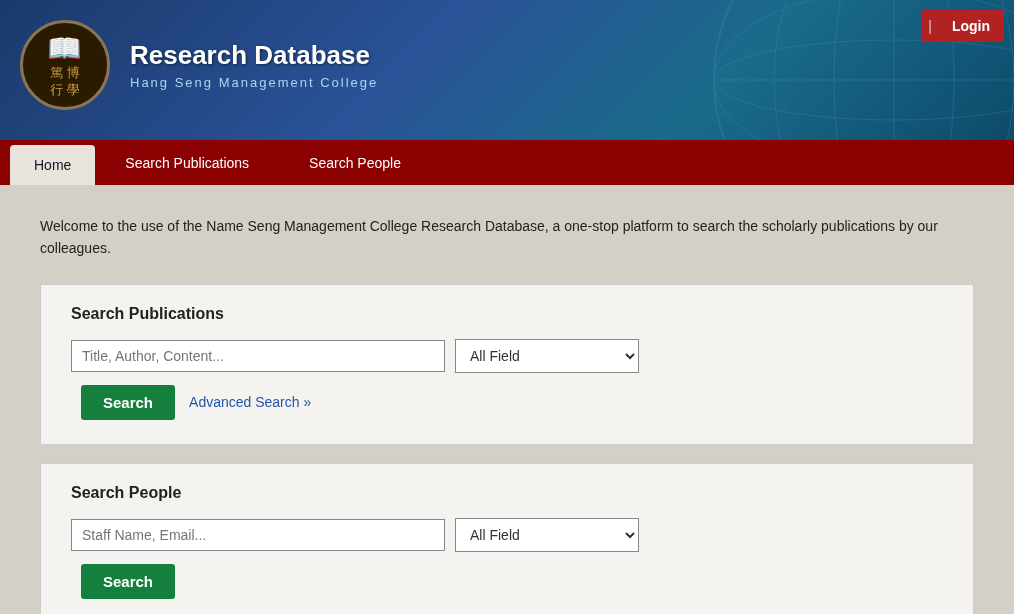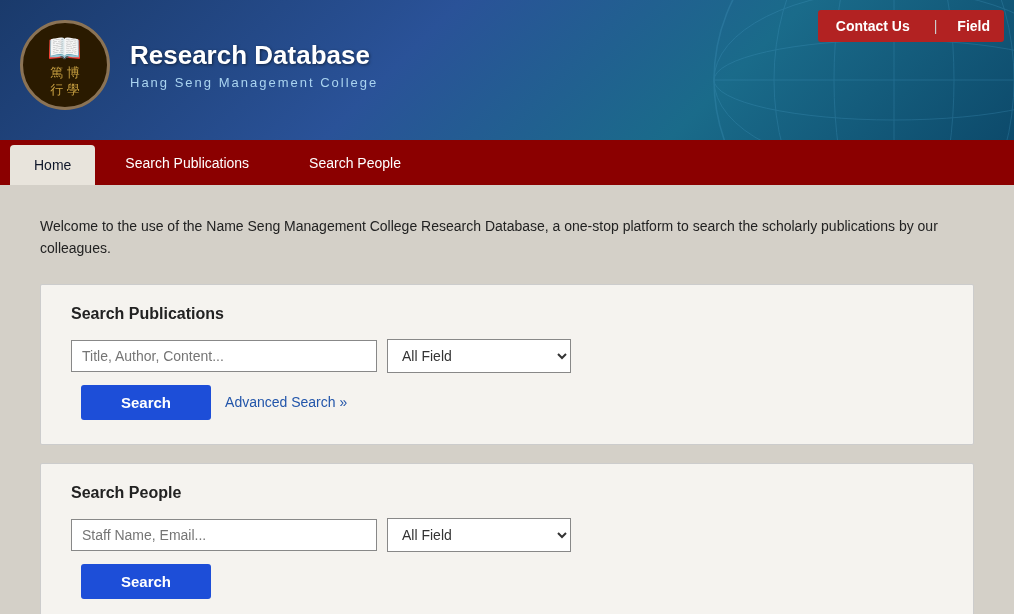--- a/index.html
+++ b/index.html
@@ -143,45 +143,45 @@
     .search-row {
       display: flex;
       align-items: center;
       gap: 10px;
       margin-bottom: 12px;
     }
     .search-input {
       border: 1px solid #888;
       padding: 7px 10px;
       font-size: 14px;
-      width: 306px;
+      width: 374px;
       color: #555;
       outline: none;
     }
     .search-select {
       border: 1px solid #888;
       padding: 7px 10px;
       font-size: 14px;
       width: 184px;
       color: #333;
       background: white;
       cursor: pointer;
     }
     .search-actions {
       display: flex;
       align-items: center;
       gap: 14px;
       padding-left: 0;
       margin-left: 10px;
     }
     .search-btn {
-      background: #1d4ed8;
-      color: white;
-      border: none;
-      padding: 9px 40px;
+      background: #15803d;
+      color: white;
+      border: none;
+      padding: 9px 22px;
       font-size: 15px;
       font-weight: bold;
       cursor: pointer;
       border-radius: 3px;
     }
     .advanced-search-link {
       color: #2255aa;
       font-size: 14px;
       text-decoration: none;
       cursor: pointer;
@@ -206,23 +206,22 @@
     <ellipse cx="380" cy="100" rx="180" ry="180" fill="none" stroke="#4a9fc8" stroke-width="1.5"></ellipse>
     <ellipse cx="380" cy="100" rx="120" ry="180" fill="none" stroke="#4a9fc8" stroke-width="1"></ellipse>
     <ellipse cx="380" cy="100" rx="60" ry="180" fill="none" stroke="#4a9fc8" stroke-width="1"></ellipse>
     <ellipse cx="380" cy="100" rx="180" ry="90" fill="none" stroke="#4a9fc8" stroke-width="1"></ellipse>
     <ellipse cx="380" cy="100" rx="180" ry="40" fill="none" stroke="#4a9fc8" stroke-width="1"></ellipse>
     <line x1="200" y1="100" x2="560" y2="100" stroke="#4a9fc8" stroke-width="1"></line>
     <line x1="380" y1="-80" x2="380" y2="280" stroke="#4a9fc8" stroke-width="1"></line>
   </svg>
 
   <div class="header-top-bar">
-    <button class="contact-us-btn">Contact Us</button>
     <span class="divider-bar">|</span>
-    <button class="login-btn">Field</button>
+    <button class="login-btn">Login</button>
   </div>
 
   <div class="header-content">
     <div class="logo-circle">
       <div style="text-align:center;">
         <div style="font-size:28px; color:#c8a040;">📖</div>
         <div style="font-size:13px; color:#c8a040; line-height:1.3;">篤 博<br>行 學</div>
       </div>
     </div>
     <div class="header-title-block">

